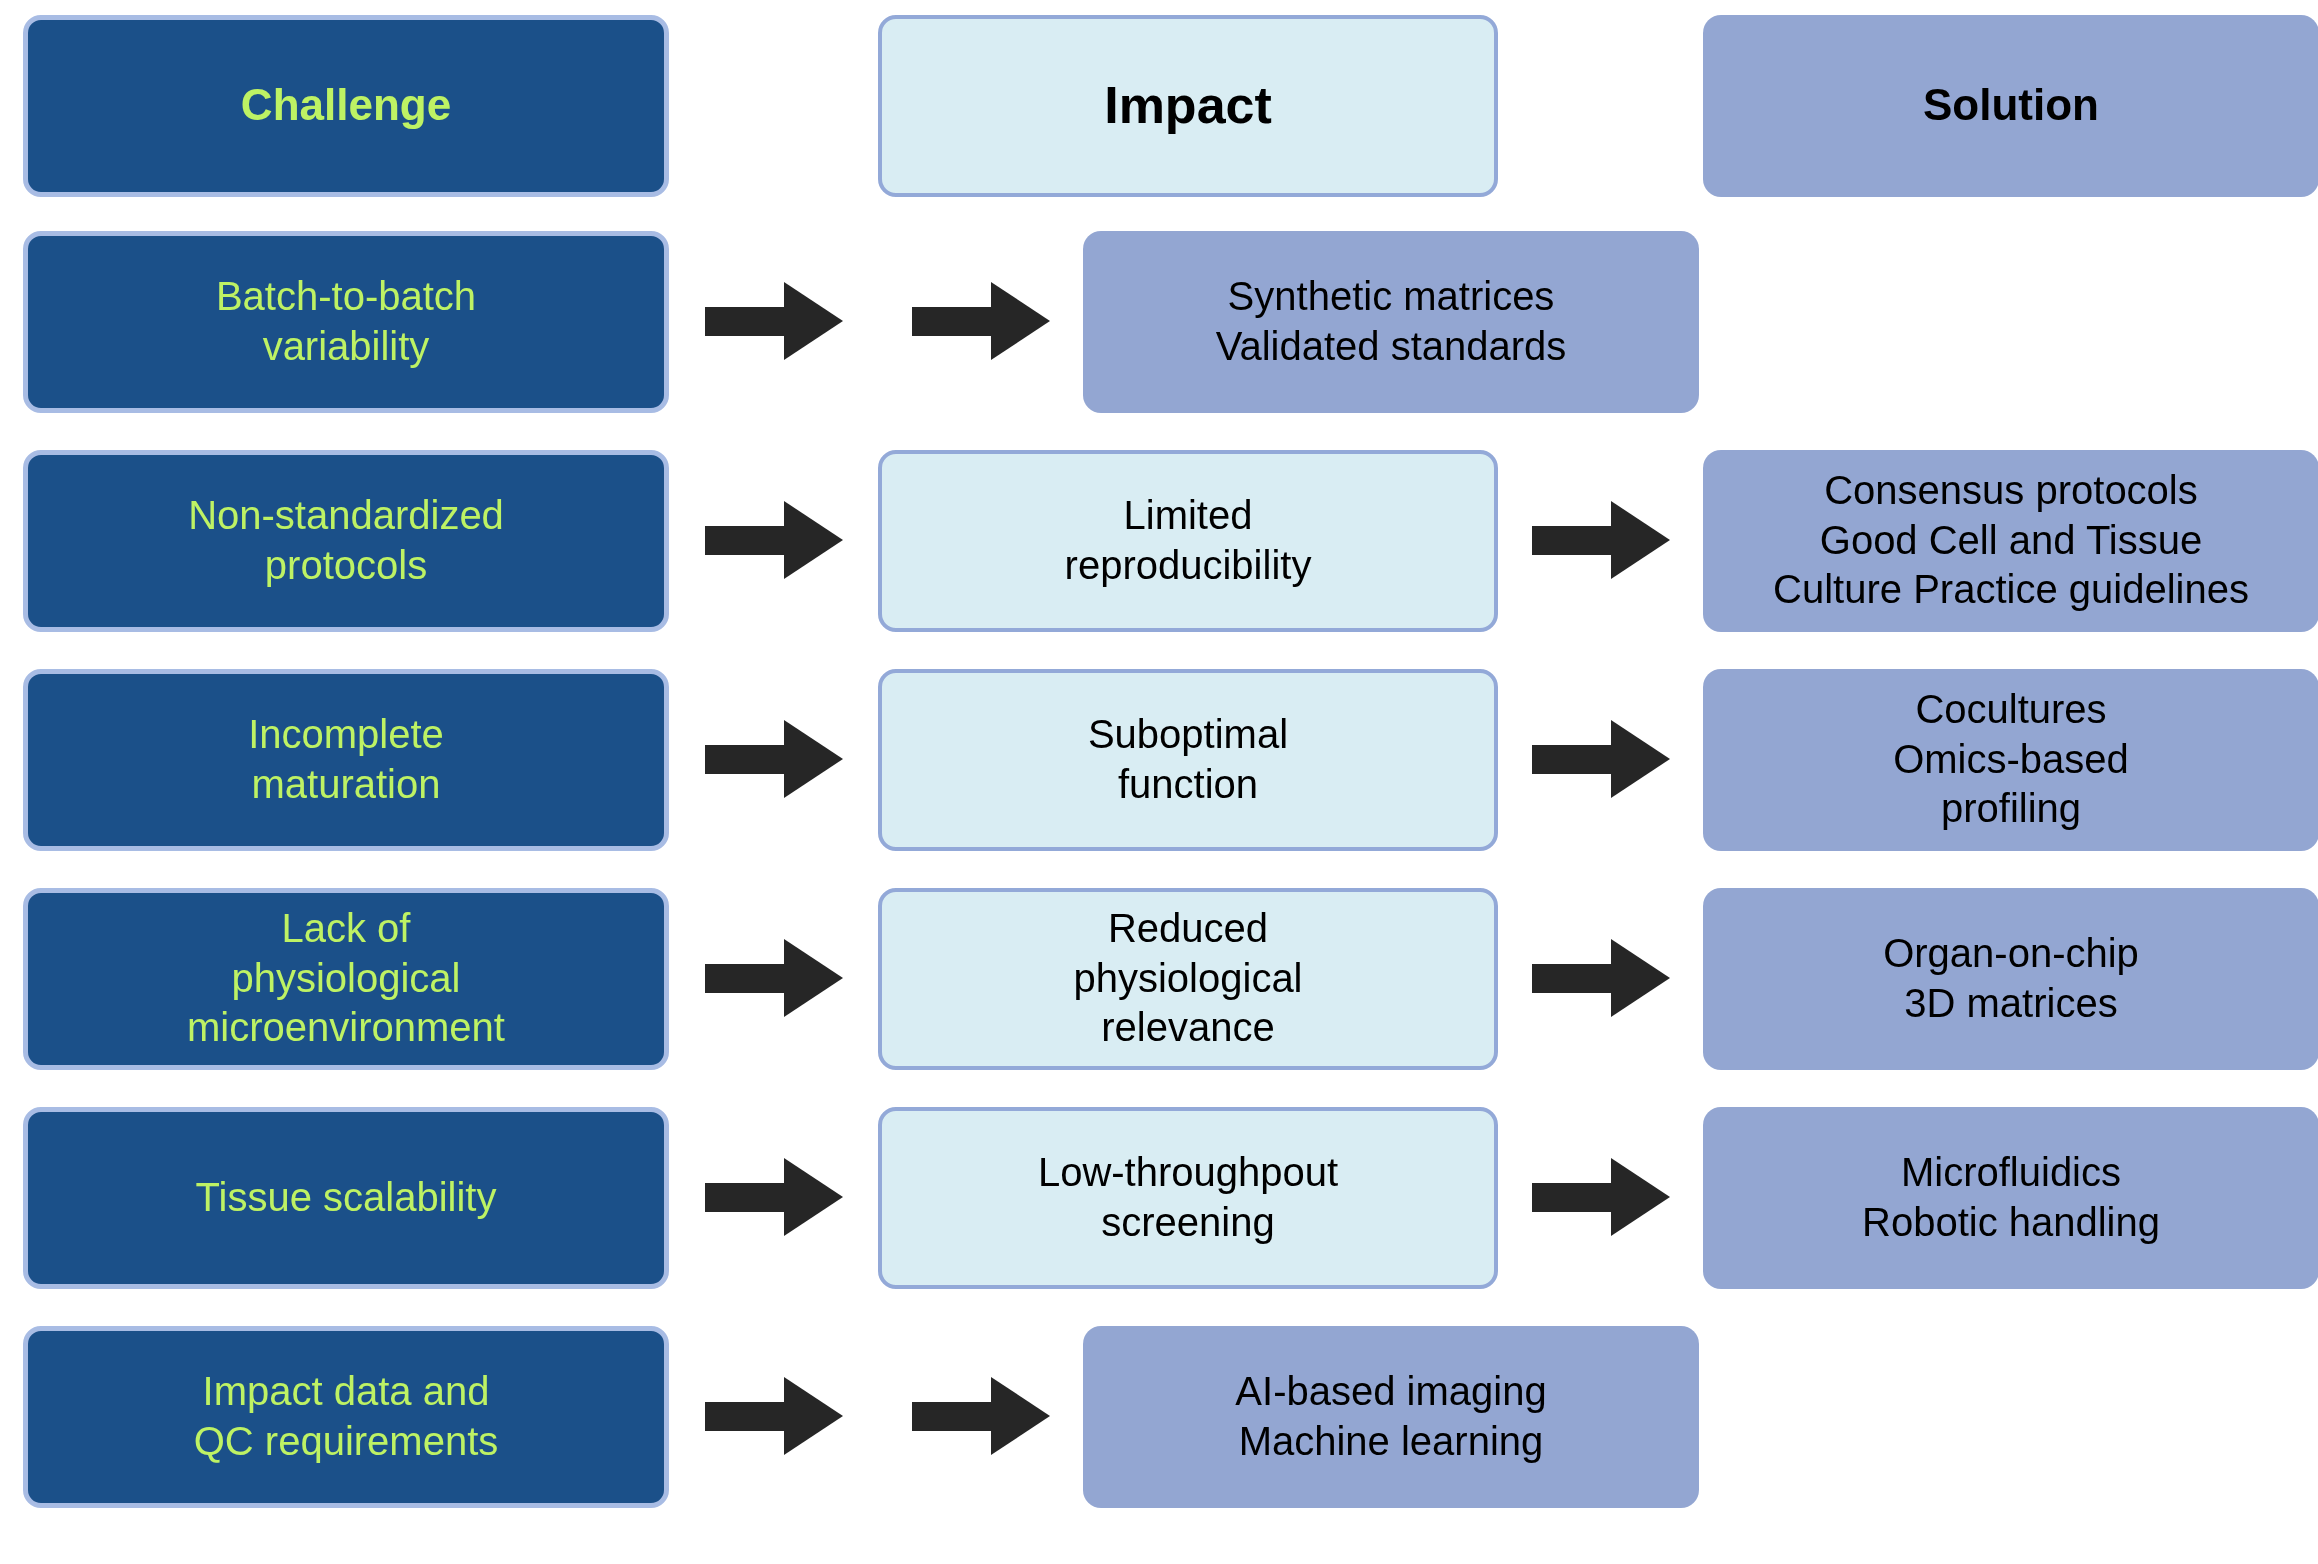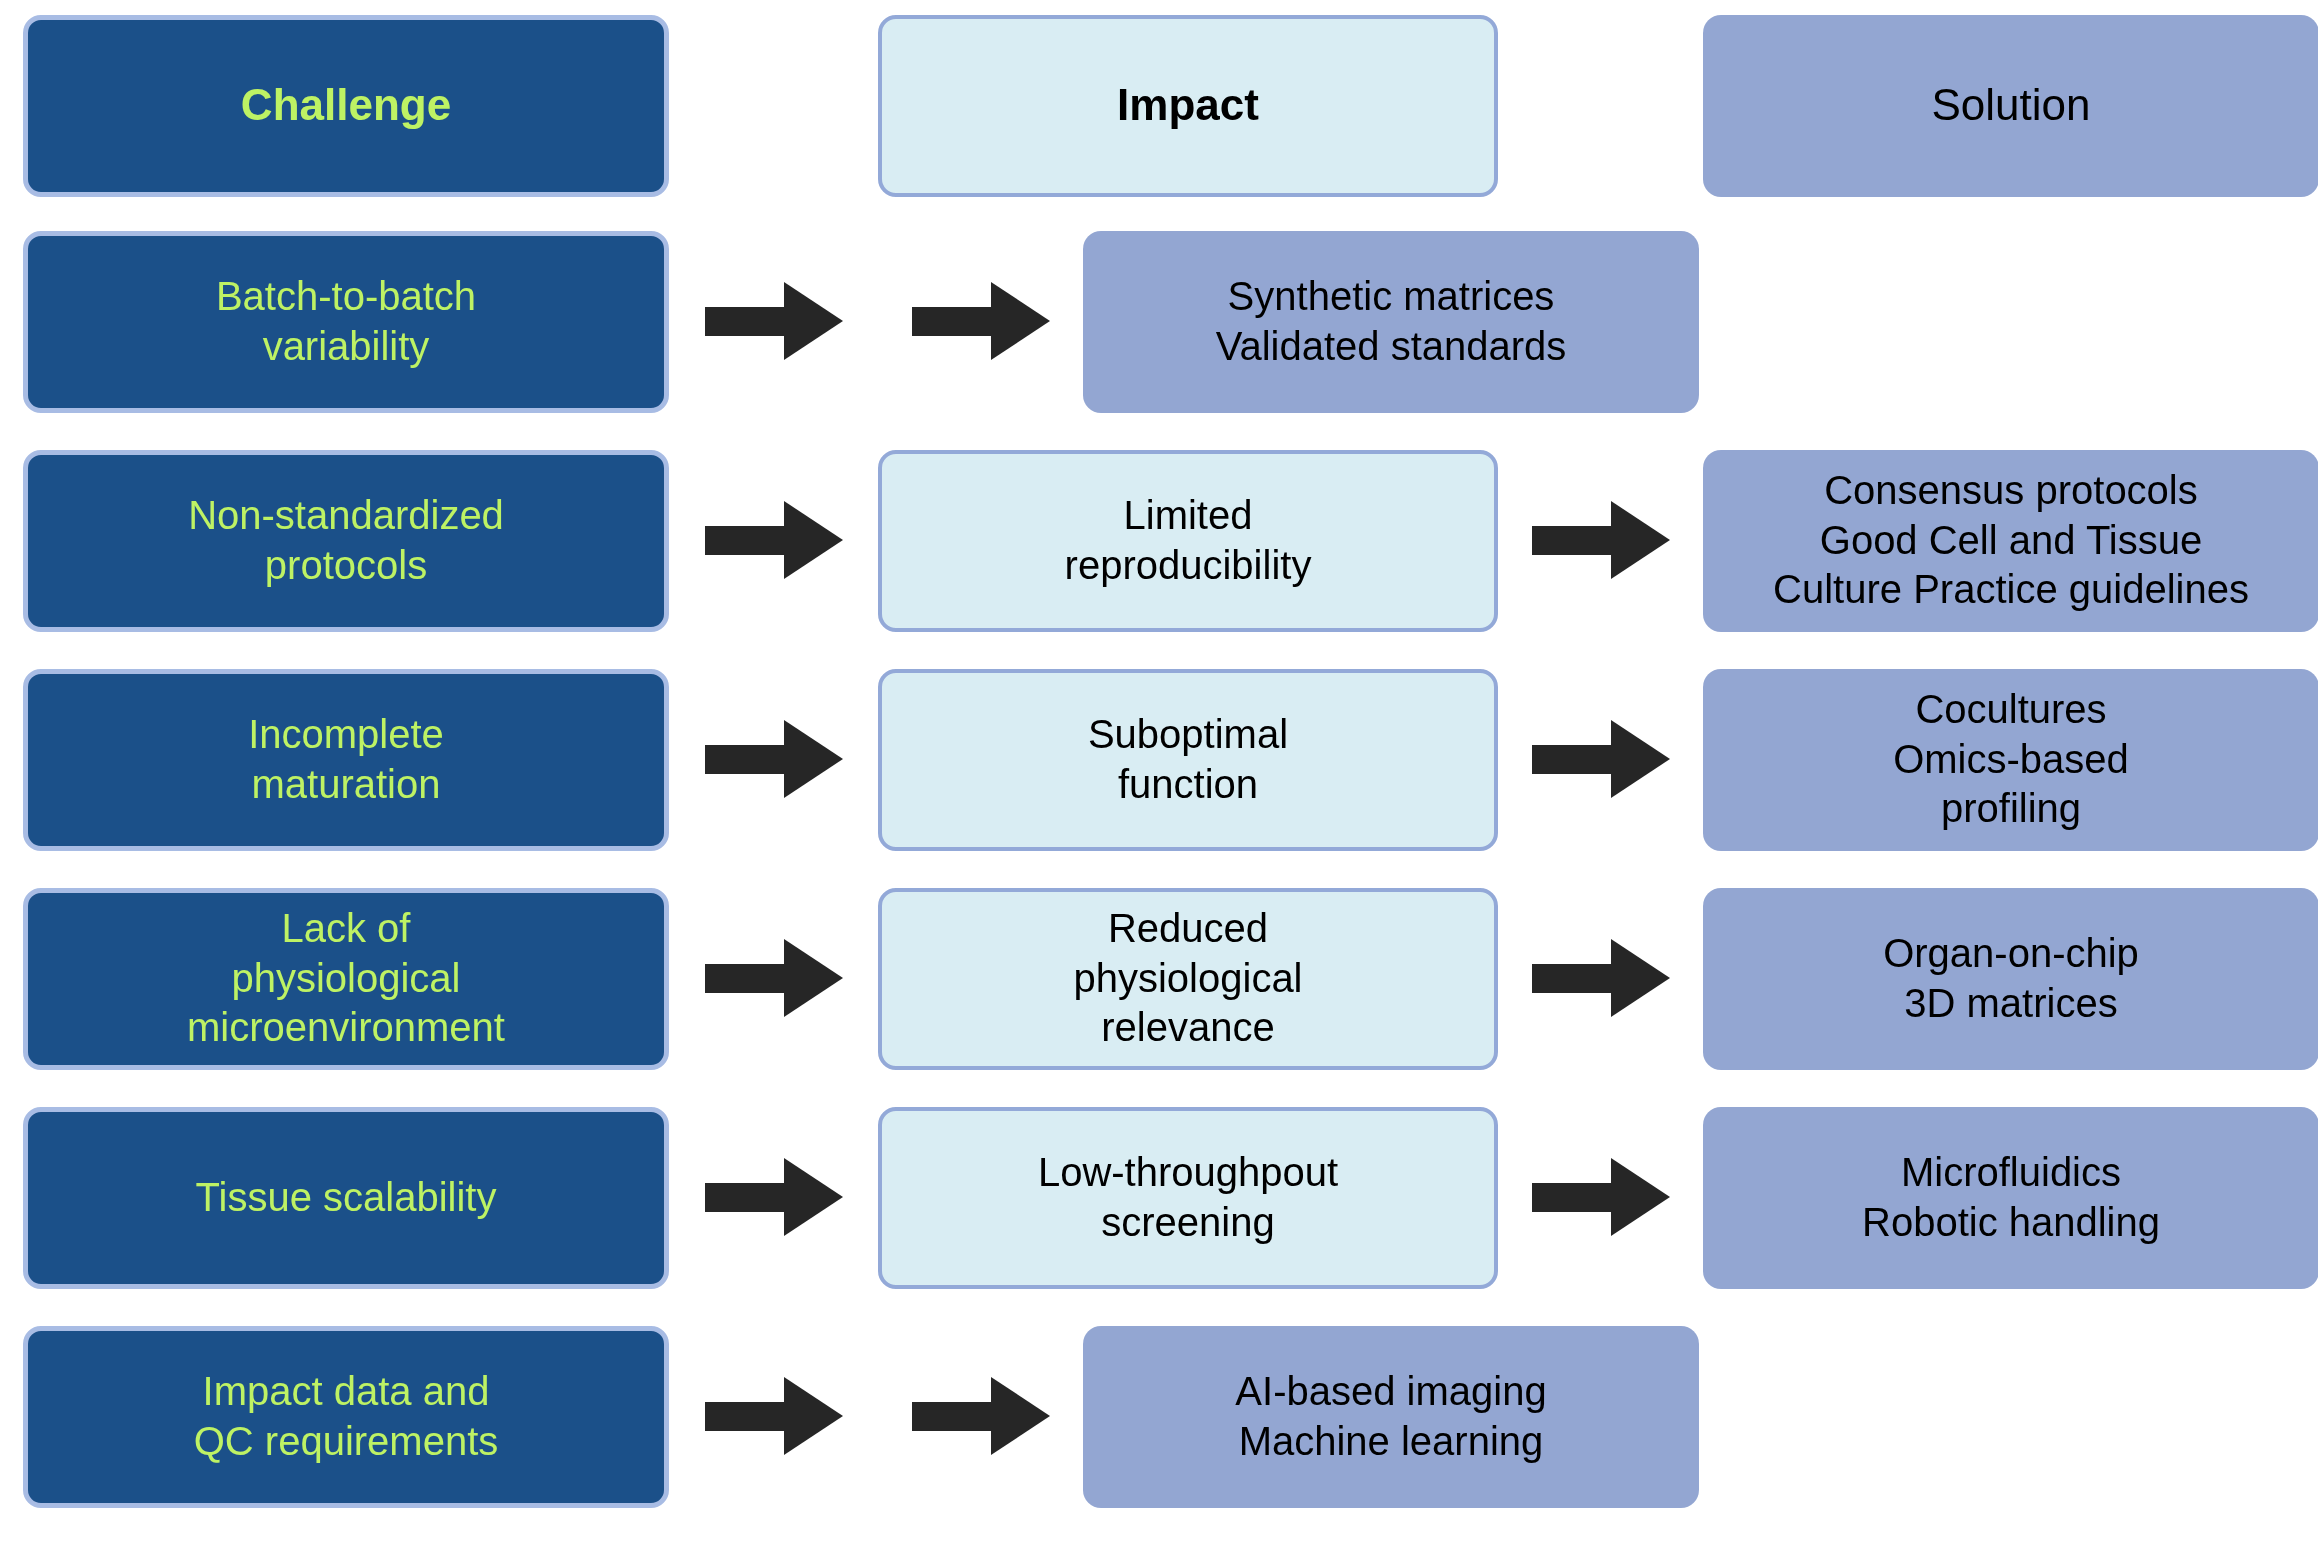--- a/index.html
+++ b/index.html
@@ -96,35 +96,35 @@
 
   
   .box-impact {
     background: #d9edf3;
     border: 4.9px solid #93a9d8;
     color: #000000;
     font-size: 40px;
     font-weight: 400;
   }
   .box-impact.is-header {
-    font-size: 44px;
+    font-size: 52px;
     font-weight: bold;
   }
 
   
   .box-solution {
     background: #93a6d2;
     border: 0;
     color: #000000;
     font-size: 40px;
     font-weight: 400;
   }
   .box-solution.is-header {
     font-size: 44px;
-    font-weight: normal;
+    font-weight: bold;
   }
 
   
   .arrow {
     position: relative;
     width: 138px;
     height: 79px;
   }
   .arrow .shaft {
     position: absolute;

